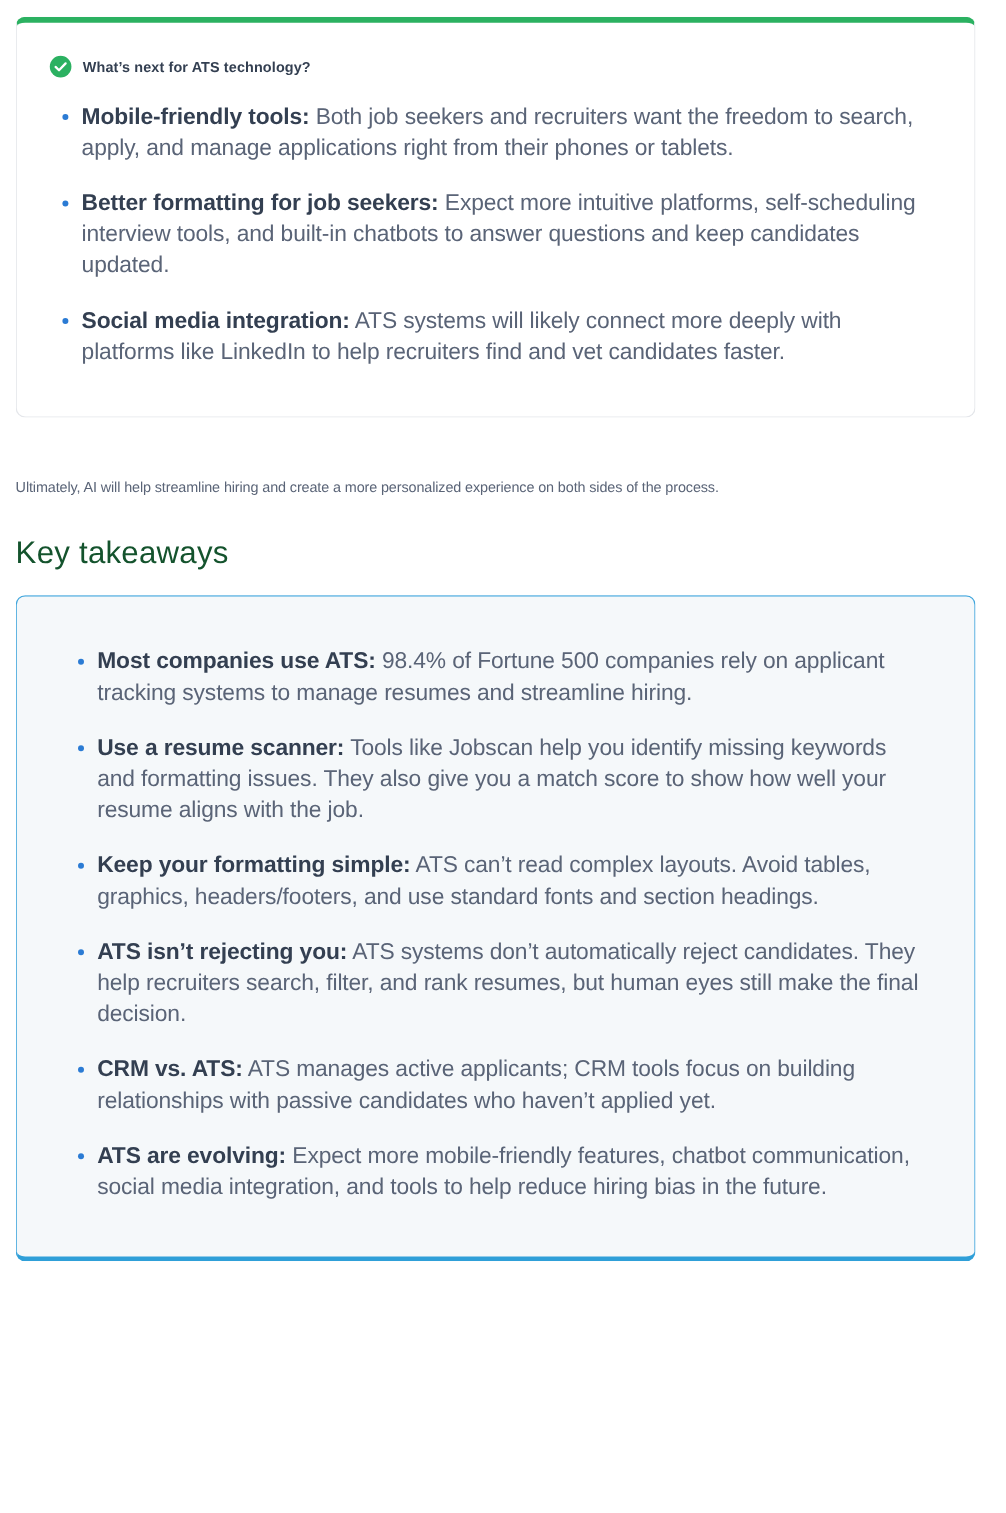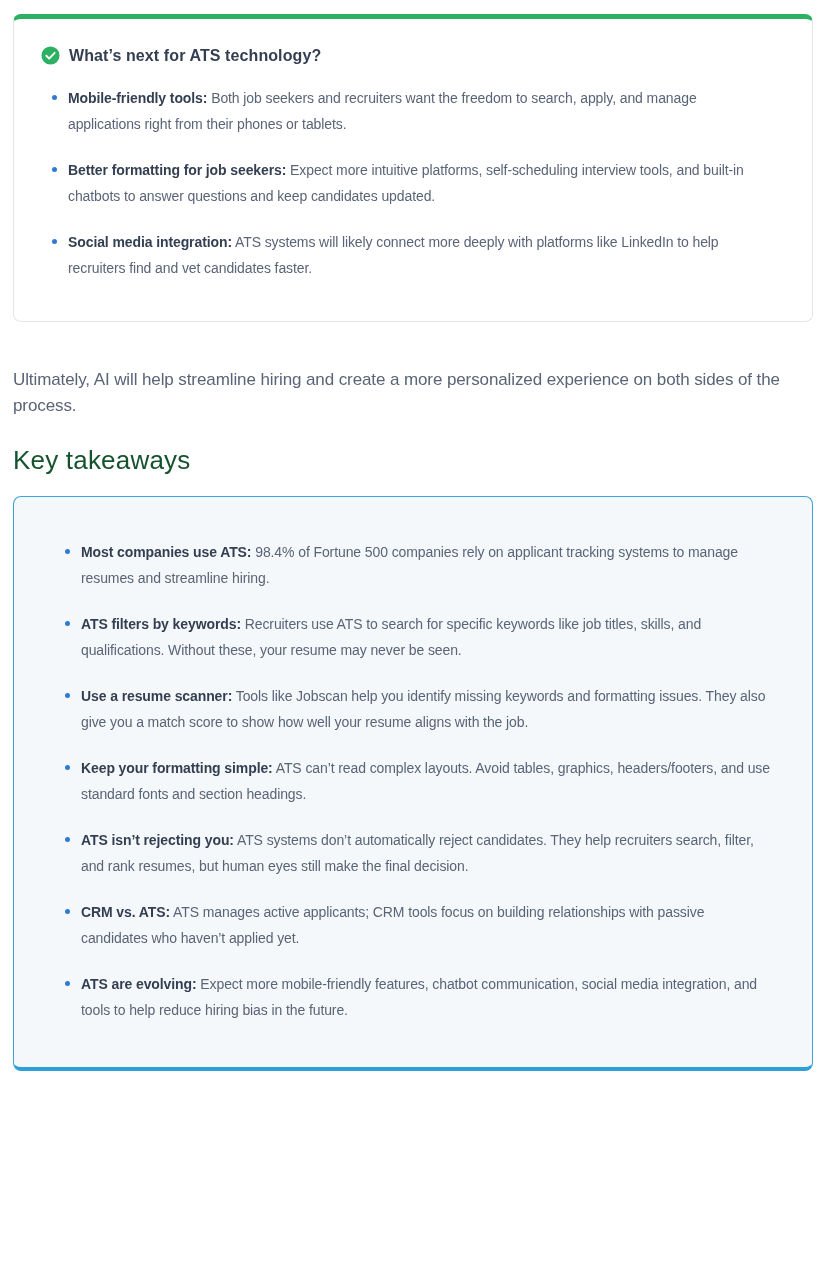--- a/index.html
+++ b/index.html
@@ -26,21 +26,21 @@
     margin: 0 0 45px 0;
   }
   .callout-title-row {
     display: flex;
     align-items: center;
     gap: 9px;
     margin-bottom: 6px;
   }
   .callout-title {
     margin: 0;
-    font-size: 16px;
+    font-size: 12px;
     font-weight: 700;
     color: #333f51;
     letter-spacing: 0.1px;
   }
   .check-icon {
     width: 19px;
     height: 19px;
     flex: 0 0 19px;
     display: inline-block;
   }
@@ -49,21 +49,21 @@
     margin: 0;
     padding: 0 0 0 10px;
   }
   .callout-blue ul.bullet-list {
     padding-left: 0;
   }
   ul.bullet-list li {
     position: relative;
     padding-left: 17px;
     margin-top: 20px;
-    font-size: 14px;
+    font-size: 19px;
     line-height: 26px;
     color: #5a6477;
     letter-spacing: -0.1px;
     max-width: 723px;
   }
   ul.bullet-list li .bullet {
     position: absolute;
     left: 1px;
     top: 10px;
     width: 5px;
@@ -71,21 +71,21 @@
     border-radius: 50%;
     background: #2b7bd4;
   }
   ul.bullet-list li b {
     color: #333f51;
     font-weight: 700;
   }
   .body-paragraph {
     margin: 0 0 26px 0;
     width: 800px;
-    font-size: 17px;
+    font-size: 12px;
     line-height: 26px;
     color: #5a6477;
     letter-spacing: -0.1px;
   }
   .section-heading {
     margin: 0 0 20px 0;
     font-size: 26px;
     font-weight: 400;
     color: #14532d;
     letter-spacing: 0.2px;
@@ -141,25 +141,20 @@
 
   <section class="callout callout-blue">
     <ul class="bullet-list">
 
         <li>
           <span class="bullet"></span>
           <b>Most companies use ATS:</b>
           <span>98.4% of Fortune 500 companies rely on applicant tracking systems to manage resumes and streamline hiring.</span>
         </li>
 
-        <li>
-          <span class="bullet"></span>
-          <b>ATS filters by keywords:</b>
-          <span>Recruiters use ATS to search for specific keywords like job titles, skills, and qualifications. Without these, your resume may never be seen.</span>
-        </li>
 
 
         <li>
           <span class="bullet"></span>
           <b>Use a resume scanner:</b>
           <span>Tools like Jobscan help you identify missing keywords and formatting issues. They also give you a match score to show how well your resume aligns with the job.</span>
         </li>
 
         <li>
           <span class="bullet"></span>

